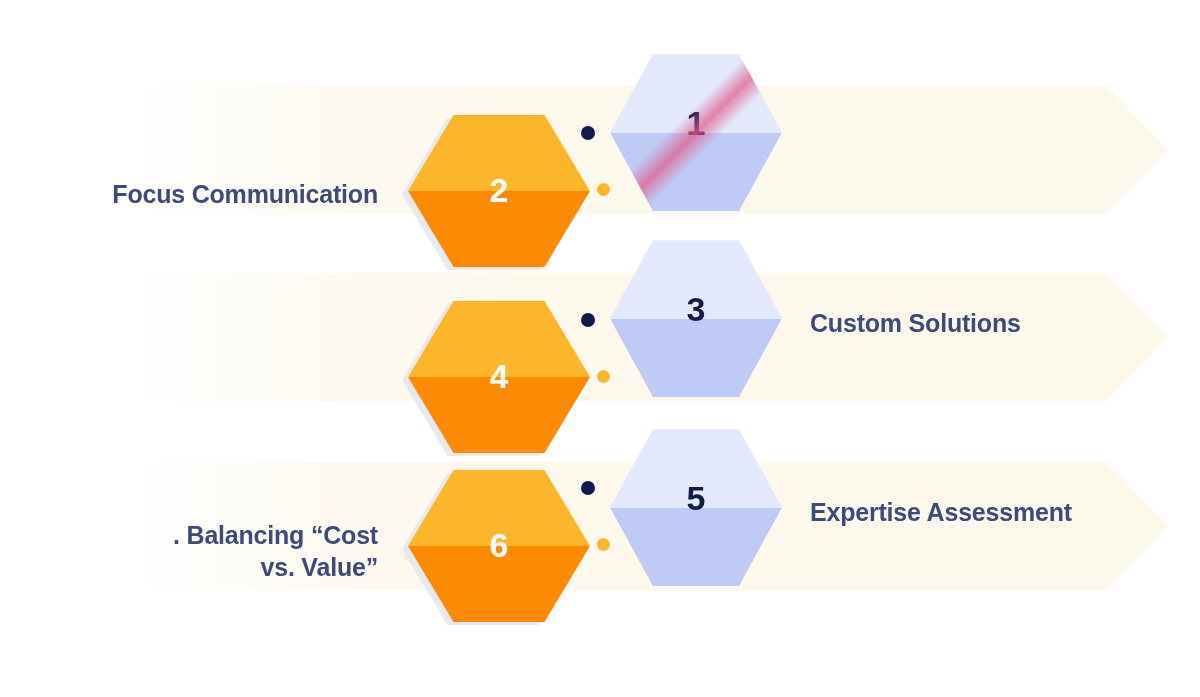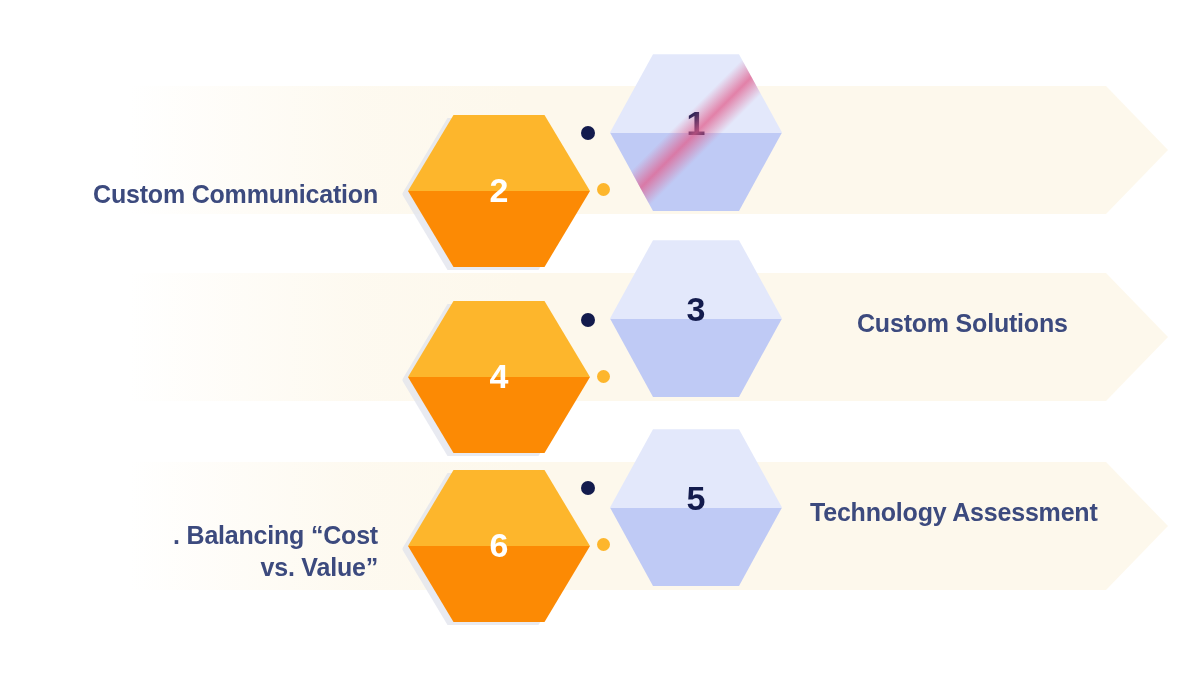--- a/index.html
+++ b/index.html
@@ -76,21 +76,21 @@
     position: absolute;
     left: 810px;
     color: #3C4A7E;
     font-size: 25px;
     font-weight: 700;
     line-height: 1.28;
     letter-spacing: -0.2px;
     white-space: nowrap;
   }
   .row.r1 .label-right { top: 81px; }
-  .row.r2 .label-right { top: 79px; margin-left: 47px; }
+  .row.r2 .label-right { top: 79px; }
   .row.r3 .label-right { top: 79px; }
 
   
   .hex {
     position: absolute;
     -webkit-clip-path: polygon(25% 2.5%, 75% 2.5%, 100% 50%, 75% 97.5%, 25% 97.5%, 0% 50%);
     clip-path: polygon(25% 2.5%, 75% 2.5%, 100% 50%, 75% 97.5%, 25% 97.5%, 0% 50%);
   }
   .hex .half-top,
   .hex .half-bottom {
@@ -203,21 +203,21 @@
 </head>
 <body>
 
 <div class="canvas">
 
   <div class="band r1"></div>
   <div class="band r2"></div>
   <div class="band r3"></div>
 
   <div class="row r1">
-    <div class="label-left">Custom Communication</div>
+    <div class="label-left">Focus Communication</div>
 
     <div class="hex-shadow"></div>
 
     <div class="hex hex-orange">
       <div class="half-top"></div>
       <div class="half-bottom"></div>
       <div class="num">2</div>
     </div>
 
     <div class="dot dot-navy"></div>
@@ -268,16 +268,16 @@
 
     <div class="dot dot-navy"></div>
     <div class="dot dot-amber"></div>
 
     <div class="hex hex-blue">
       <div class="half-top"></div>
       <div class="half-bottom"></div>
       <div class="num">5</div>
     </div>
 
-    <div class="label-right">Technology Assessment</div>
+    <div class="label-right">Expertise Assessment</div>
   </div>
 
 </div>
 
 </body></html>

